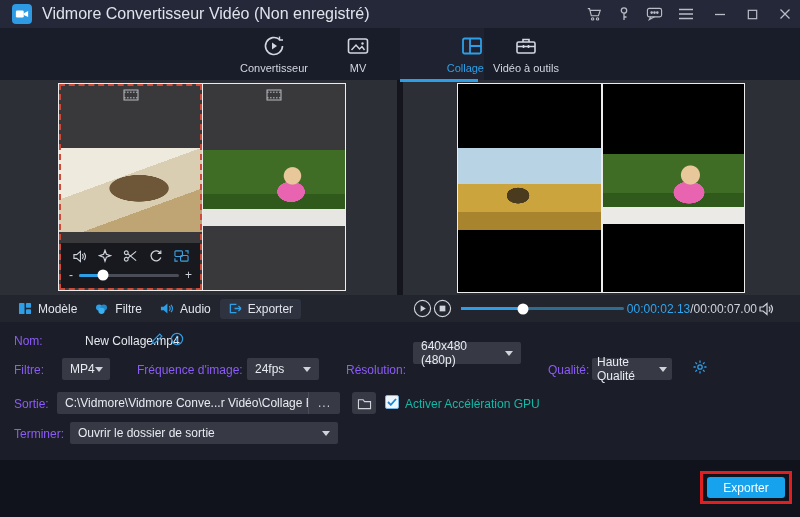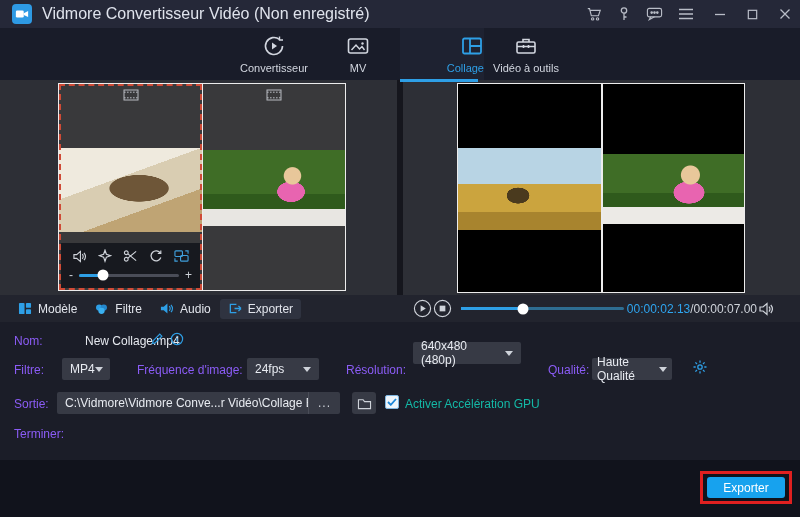--- a/index.html
+++ b/index.html
@@ -411,19 +411,23 @@
         </svg>
     </div>
     <div class="chk" style="left:385px; top:73px;">
       <svg width="10" height="8" viewBox="0 0 10 8" fill="none" stroke="#1b86d8" stroke-width="1.8">
           <path d="M1 4l2.8 2.8L9 1"></path>
         </svg>
     </div>
     <span class="lbl" style="left:405px; top:75px; color:#14b8a6;">Activer Accélération GPU</span>
 
     <span class="lbl" style="left:14px; top:105px;">Terminer:</span>
+    <div class="dd" style="left:70px; top:100px; width:268px;">
+      <span>Ouvrir le dossier de sortie</span>
+      <span class="arr"></span>
+    </div>
   </div>
 
   <div class="abs bottombar"></div>
   <button class="abs export-btn">Exporter</button>
   <div class="abs annotation"></div>
 
 </div>
 
 </body></html>

